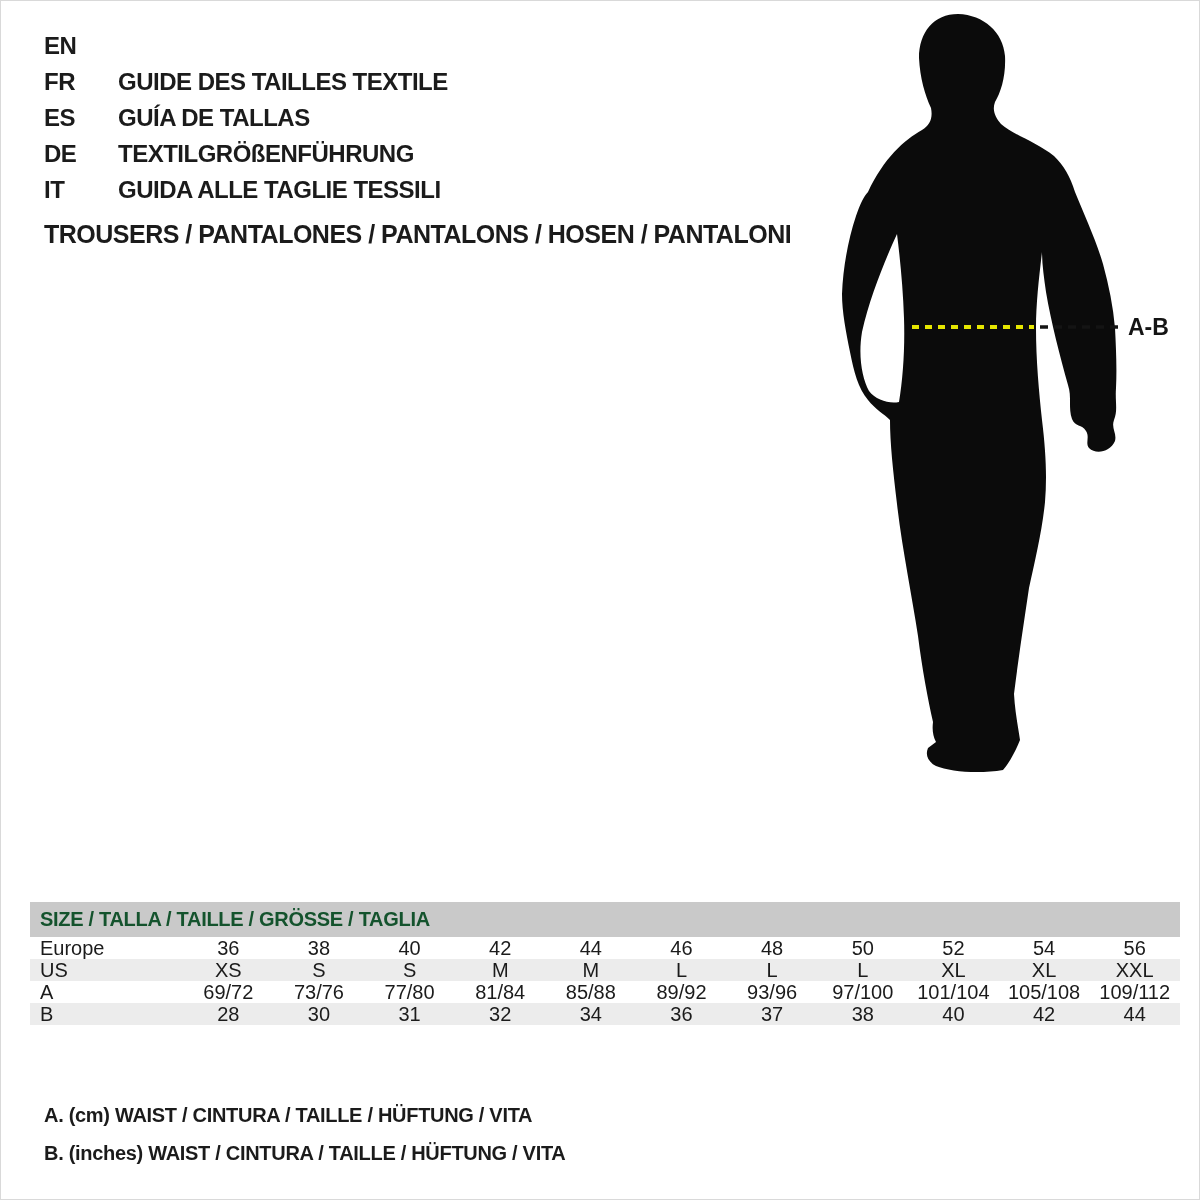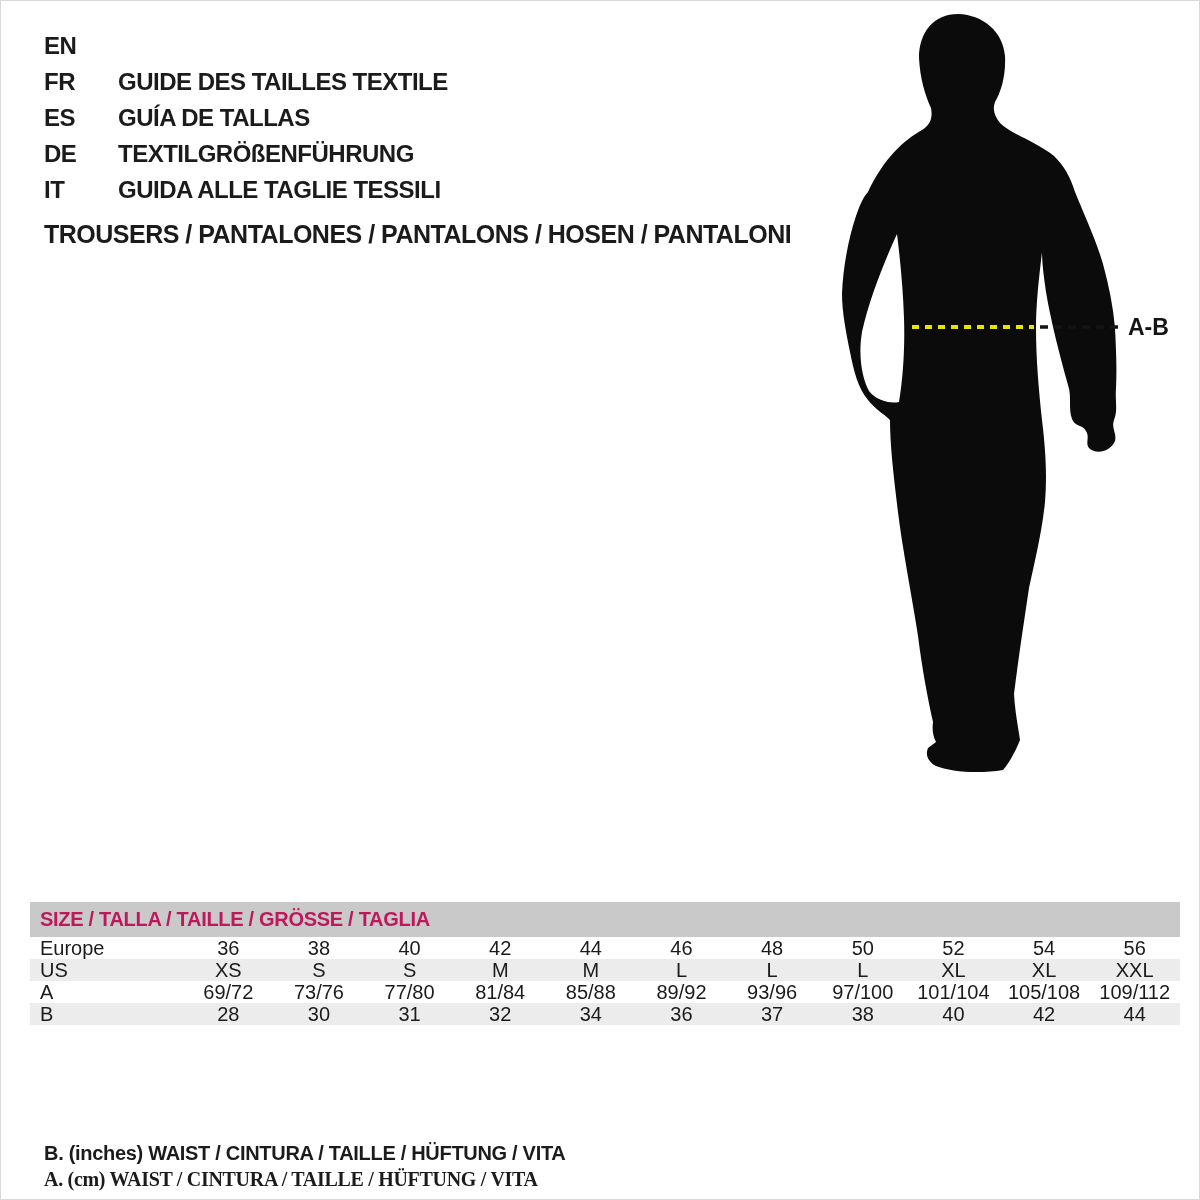--- a/index.html
+++ b/index.html
@@ -35,35 +35,35 @@
   .figure-wrap { position:absolute; left:830px; top:0; width:370px; height:800px; }
   .figure-wrap svg { display:block; width:100%; height:100%; }
 
   
   .size-table { position:absolute; left:30px; top:902px; width:1150px; }
   .table-header {
     height:35px; line-height:35px;
     background:#c9c9c9;
     padding-left:10px; box-sizing:border-box;
     font-size:20px; font-weight:bold; letter-spacing:-0.3px;
-    color:#be185d;
+    color:#14532d;
   }
   .trow {
     display:grid;
     grid-template-columns:153px repeat(11, 1fr);
     height:22px; align-items:center;
     font-size:20px;
   }
   .trow.striped { background:#ececec; }
   .tcell { text-align:center; white-space:nowrap; }
   .tcell.label { text-align:left; padding-left:10px; }
 
   
   .footnote { position:absolute; left:44px; font-size:20px; font-weight:bold; letter-spacing:-0.3px; white-space:nowrap; }
-  .footnote.a { top:1168px;font-family:Liberation Serif, serif; }
+  .footnote.a { top:1104px; }
   .footnote.b { top:1142px; }
 </style>
 </head>
 <body>
 
 <div class="page">
 
   <div class="lang-block">
     <div class="lang-row">
       <span class="lang-code">EN</span>

